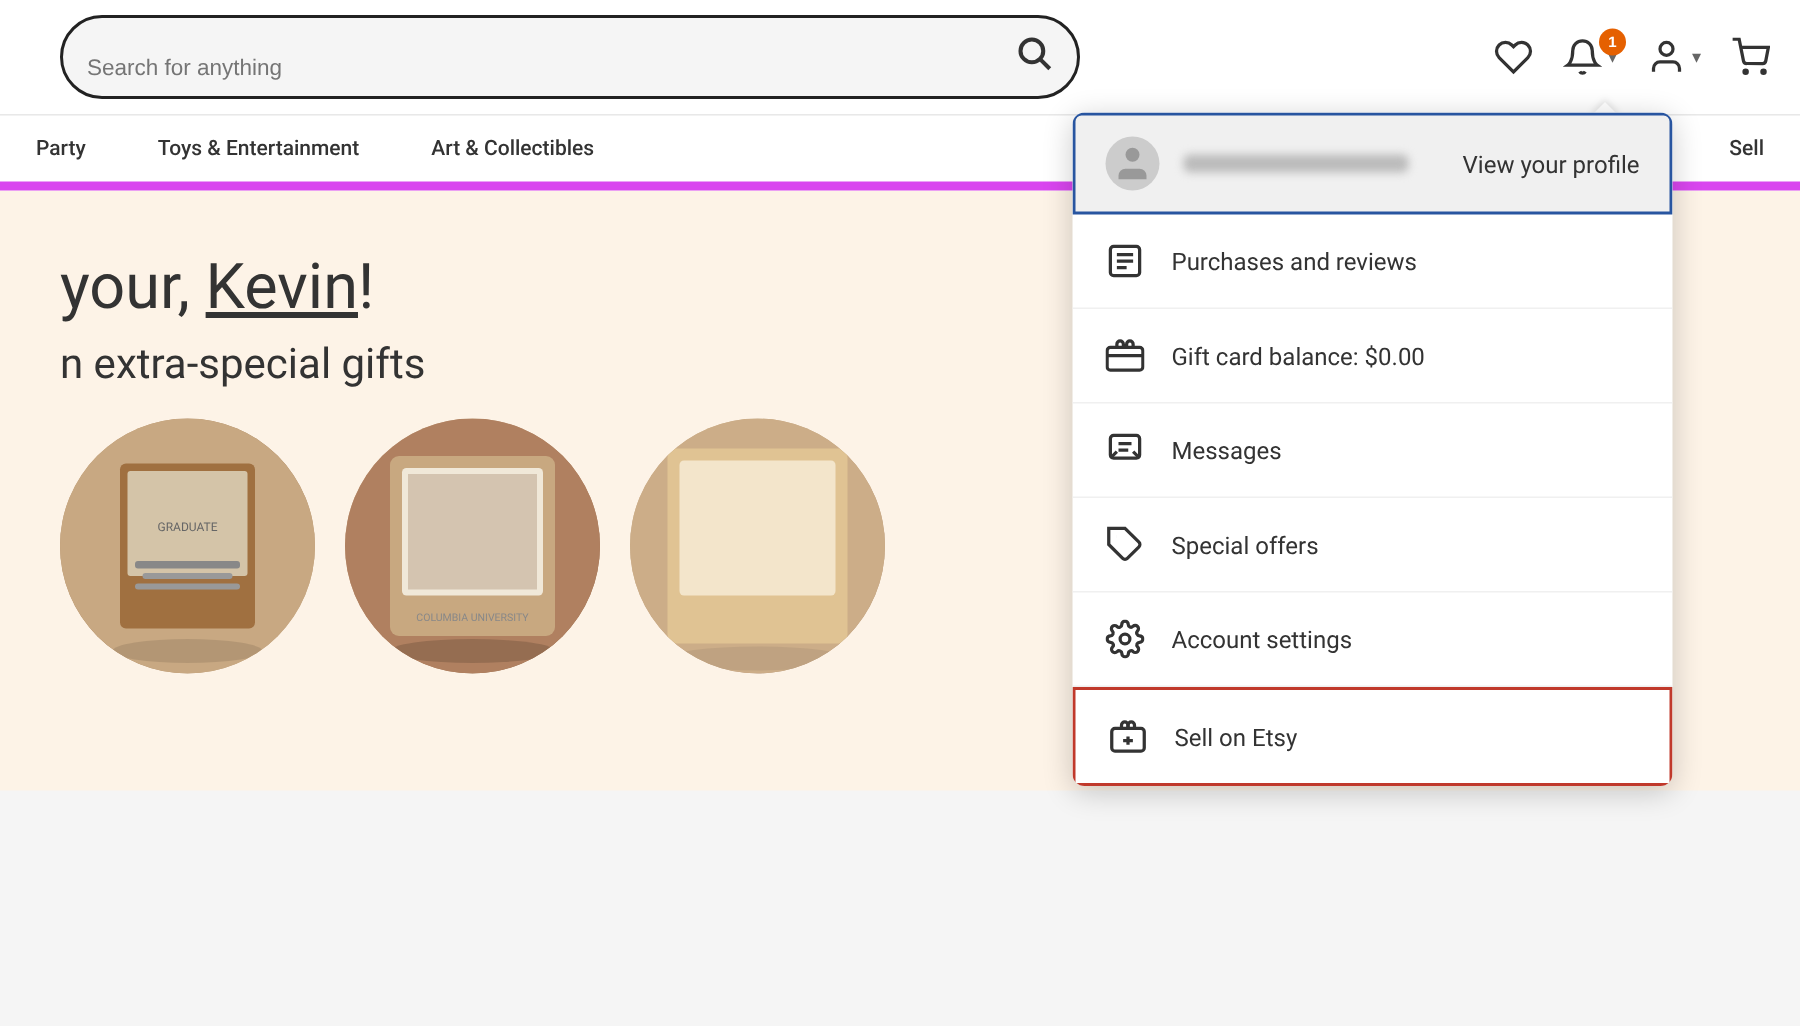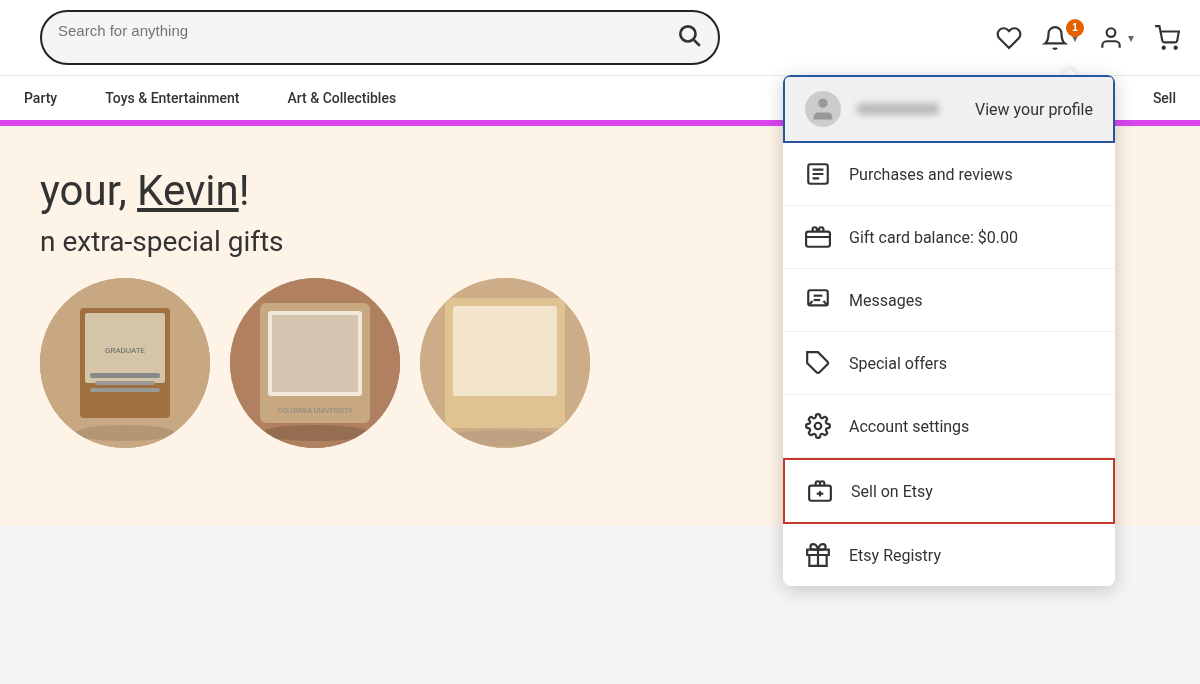--- a/index.html
+++ b/index.html
@@ -22,21 +22,21 @@
       border-bottom: 1px solid #e8e8e8;
       position: relative;
       z-index: 10;
     }
 
     .search-bar {
       flex: 1;
       max-width: 680px;
       margin-left: 20px;
       display: flex;
-      align-items: flex-start;
+      align-items: flex-end;
       border: 2px solid #222;
       border-radius: 30px;
       padding: 10px 16px;
       background: #f5f5f5;
     }
 
     .search-bar input {
       border: none;
       background: transparent;
       outline: none;
@@ -178,21 +178,21 @@
       width: 1200px;
       height: 684px;
       z-index: 100;
       pointer-events: none;
     }
 
     .dropdown-menu {
       position: absolute;
       top: 75px;
       right: 85px;
-      width: 332px;
+      width: 400px;
       background: #fff;
       border-radius: 8px;
       box-shadow: 0 4px 20px rgba(0,0,0,0.2);
       overflow: hidden;
       pointer-events: all;
     }
 
     .dropdown-item {
       display: flex;
       align-items: center;
@@ -456,27 +456,15 @@
           <rect x="2" y="7" width="20" height="14" rx="2"></rect>
           <path d="M16 7V5a2 2 0 0 0-4 0v2"></path>
           <path d="M8 7V5a2 2 0 0 1 4 0v2"></path>
           <line x1="12" y1="12" x2="12" y2="17"></line>
           <line x1="9" y1="14.5" x2="15" y2="14.5"></line>
         </svg>
       </span>
       <span>Sell on Etsy</span>
     </div>
 
-    <div class="dropdown-item">
-      <span class="menu-icon">
-        <svg width="26" height="26" viewBox="0 0 24 24" fill="none" stroke="#333" stroke-width="2">
-          <path d="M20 12v10H4V12"></path>
-          <path d="M22 7H2v5h20V7z"></path>
-          <path d="M12 22V7"></path>
-          <path d="M12 7H7.5a2.5 2.5 0 0 1 0-5C11 2 12 7 12 7z"></path>
-          <path d="M12 7h4.5a2.5 2.5 0 0 0 0-5C13 2 12 7 12 7z"></path>
-        </svg>
-      </span>
-      <span>Etsy Registry</span>
-    </div>
 
   </div>
 </div>
 
 </body></html>

